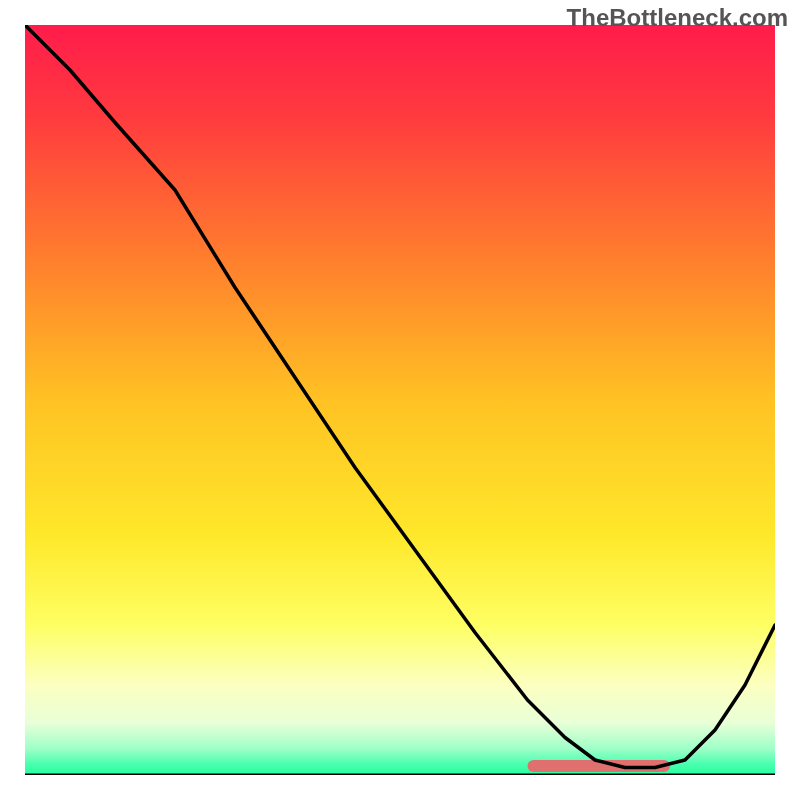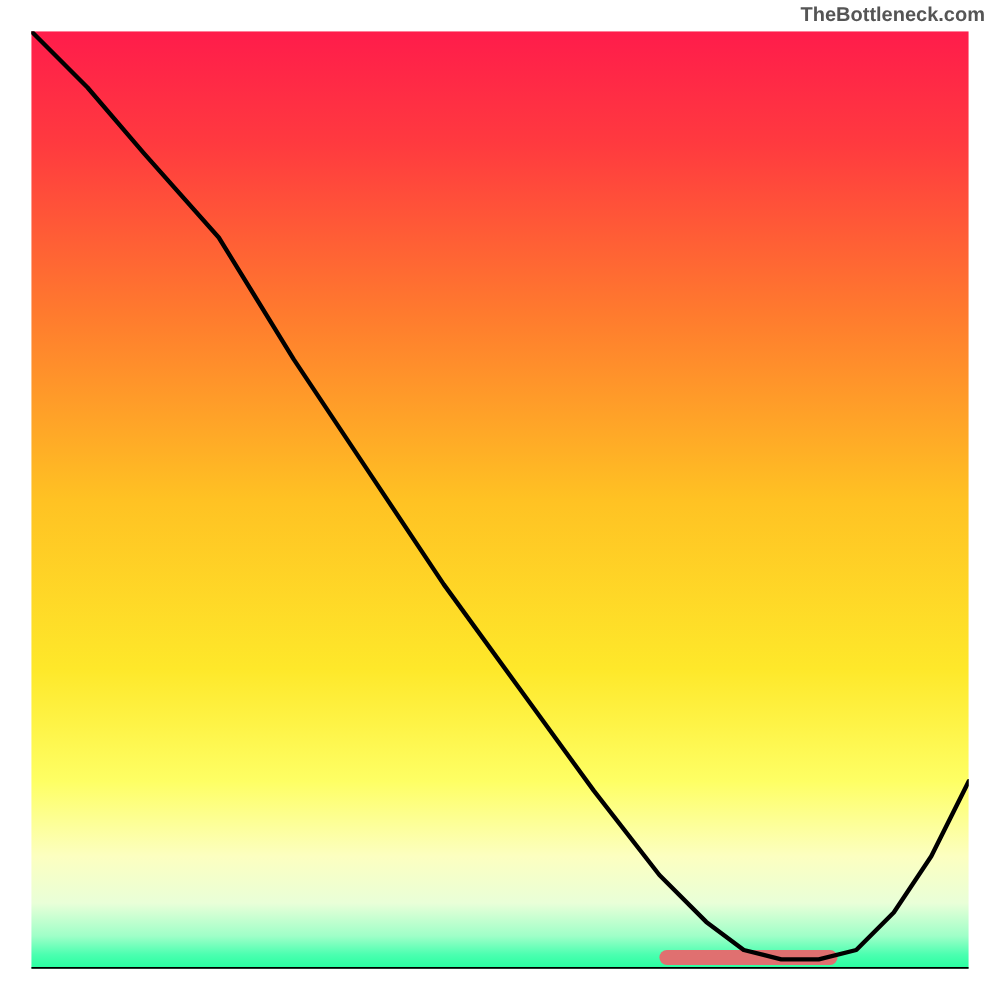--- a/index.html
+++ b/index.html
@@ -8,21 +8,21 @@
     height: 800px;
     background: #ffffff;
     position: relative;
     font-family: Arial, sans-serif;
     overflow: hidden;
   }
   .watermark {
     position: absolute;
     top: 4px;
     right: 12px;
-    font-size: 16px;
+    font-size: 24px;
     font-weight: bold;
     color: #555555;
     z-index: 10;
   }
   .plot-area {
     position: absolute;
     left: 25px;
     top: 25px;
     width: 750px;
     height: 750px;

